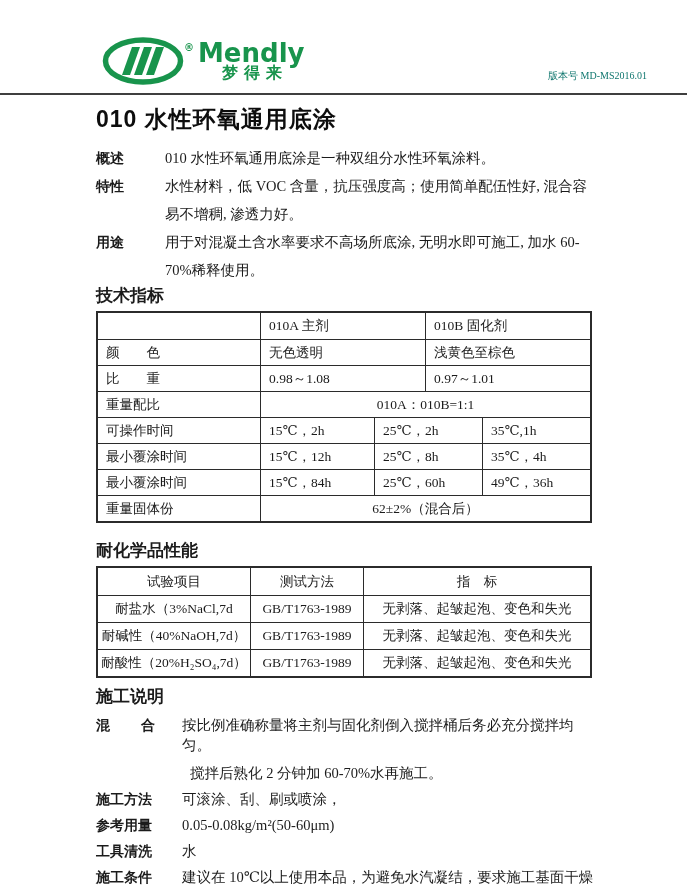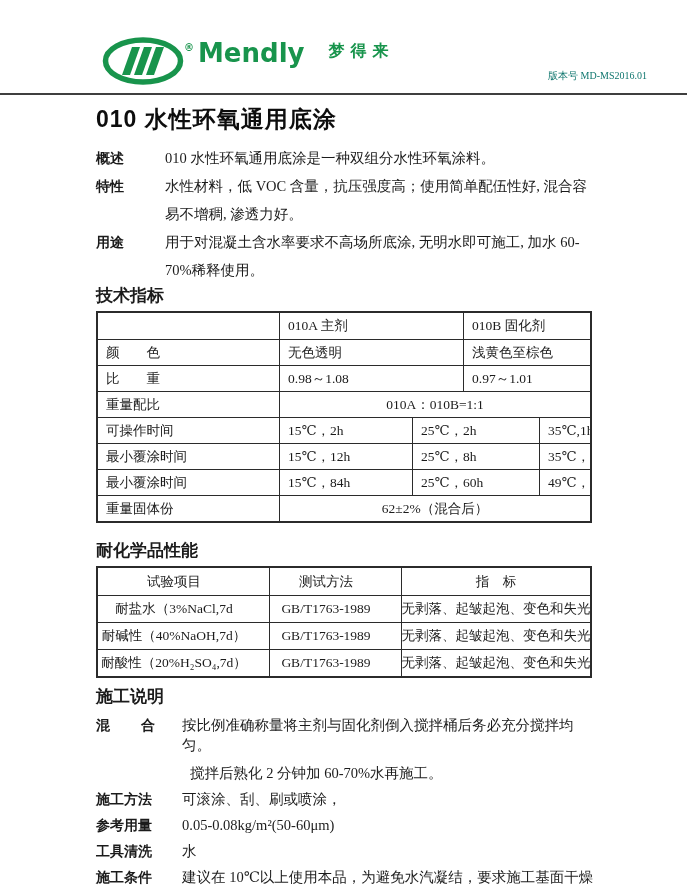--- a/index.html
+++ b/index.html
@@ -7,21 +7,21 @@
   .page {
     position:relative; width:687px; height:888px; margin:0 auto;
     background:#ffffff; overflow:hidden;
     font-family:"Liberation Serif","DejaVu Serif",serif;
     color:#1b1b1b;
   }
   
   .logo { position:absolute; left:102px; top:36px; display:flex; align-items:flex-start; }
   .logo-emblem { width:90px; height:52px; }
   .logo-reg { font-family:"DejaVu Sans",sans-serif; font-size:10px; color:#18944c; font-weight:bold; margin:6px 2px 0 -8px; }
-  .logo-text { display:flex; flex-direction:row; margin-left:2px; margin-top:6px; }
+  .logo-text { display:flex; flex-direction:column; margin-left:2px; margin-top:6px; }
   .brand-en {
     font-family:"DejaVu Sans","Liberation Sans",sans-serif; font-weight:bold;
     font-size:26px; line-height:22px; color:#18944c; letter-spacing:0px;
   }
   .brand-cn {
     font-family:"DejaVu Sans","Liberation Sans",sans-serif; font-weight:bold;
     font-size:16px; line-height:18px; color:#18944c; letter-spacing:6px; margin-left:24px;
   }
   .version { position:absolute; right:40px; top:69px; font-size:10px; color:#0f766e; }
   .top-rule { position:absolute; left:0; top:93px; width:687px; height:2px; background:#3f3f3f; }
@@ -40,21 +40,21 @@
   }
   .intro-text { width:463px; }
 
   .section-heading {
     font-family:"Liberation Sans","DejaVu Sans",sans-serif;
     font-weight:bold; font-size:17px; line-height:20px; margin:6px 0 5px 0;
   }
 
   
   .tbl { width:496px; border:2px solid #2b2b2b; background:#fff; }
-  .tr { display:flex; border-top:1px solid #2b2b2b; height:26px; font-size:13.5px;gap:19px; }
+  .tr { display:flex; border-top:1px solid #2b2b2b; height:26px; font-size:13.5px; }
   .tr:first-child { border-top:none; }
   .td {
     border-left:1px solid #2b2b2b; height:100%;
     display:flex; align-items:center; padding-left:8px; overflow:hidden; white-space:pre;
   }
   .td:first-child { border-left:none; }
   .td.center { justify-content:center; padding-left:0; }
   
   .w-label  { width:162px; }
   .w-half   { width:165px; }

